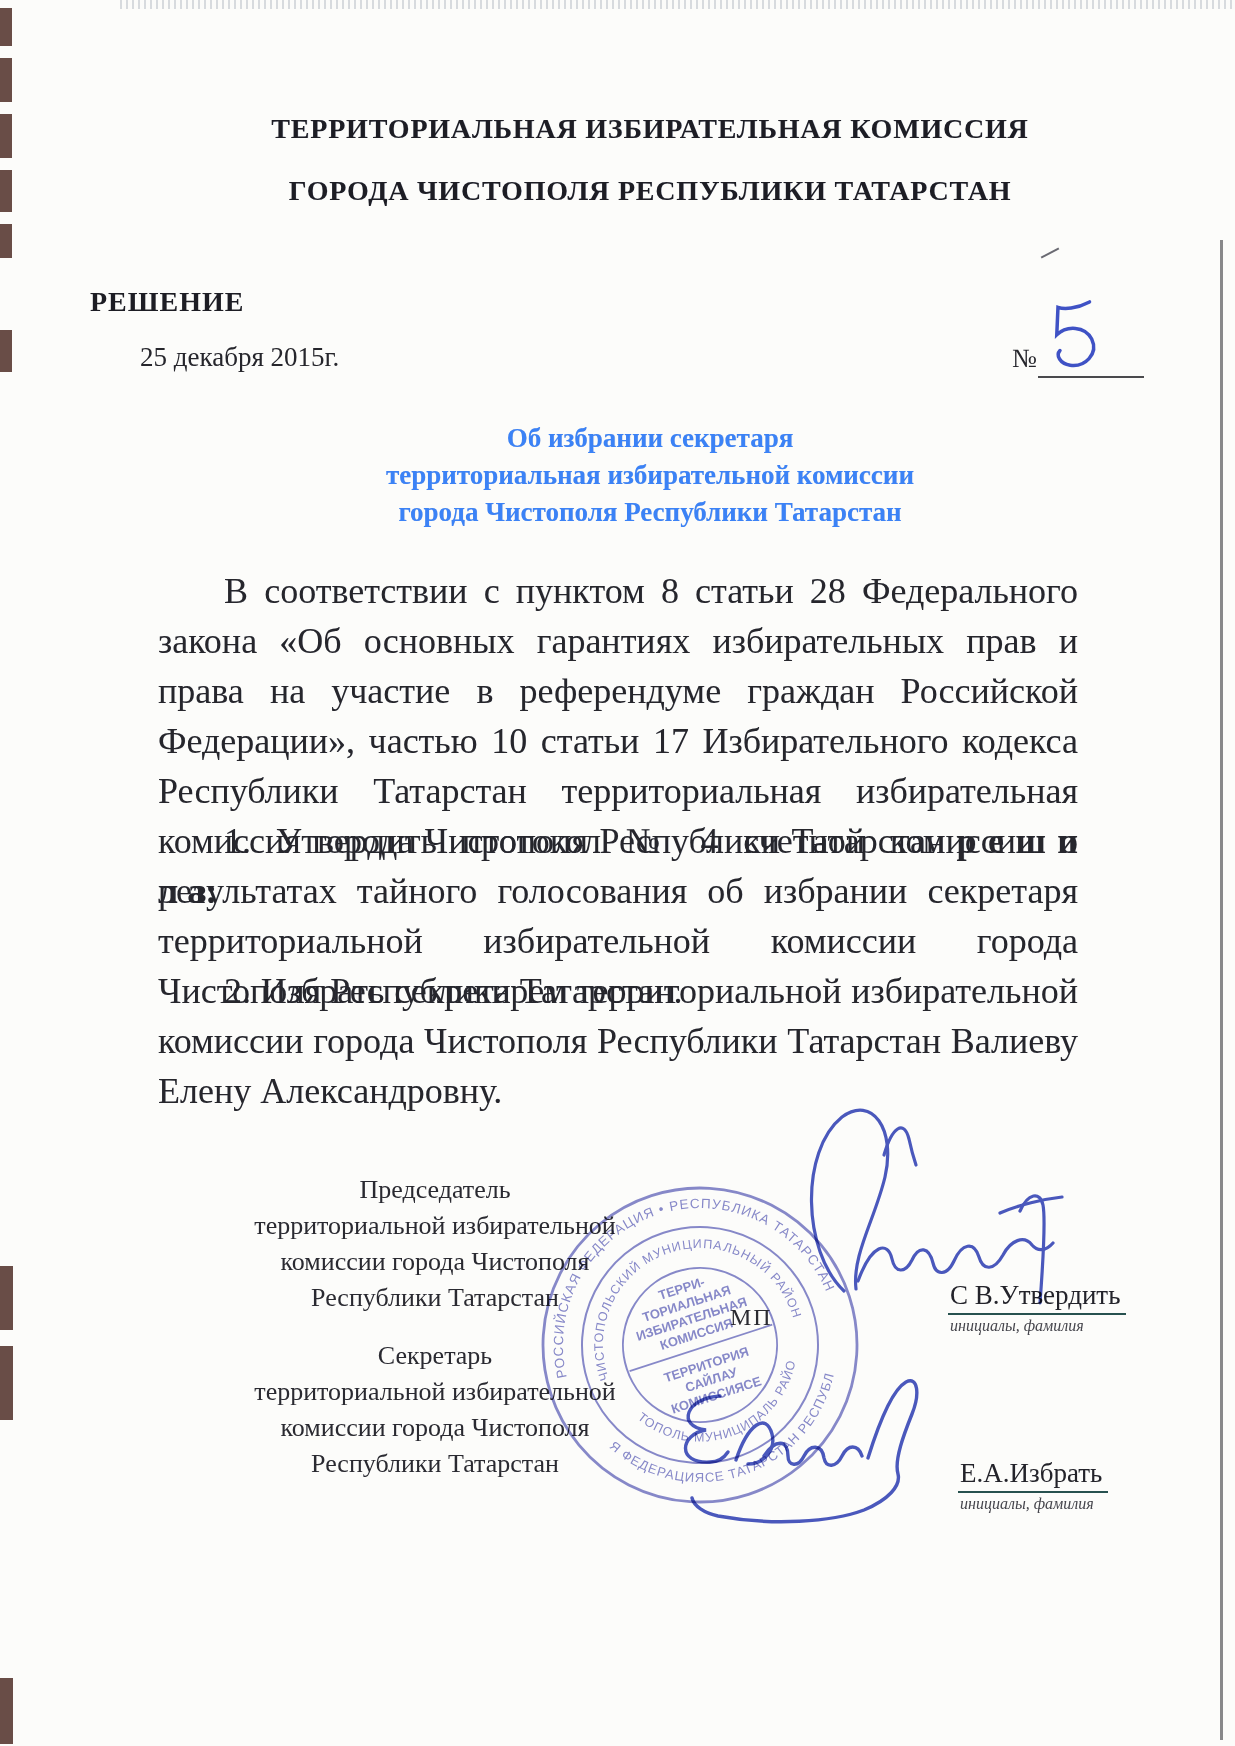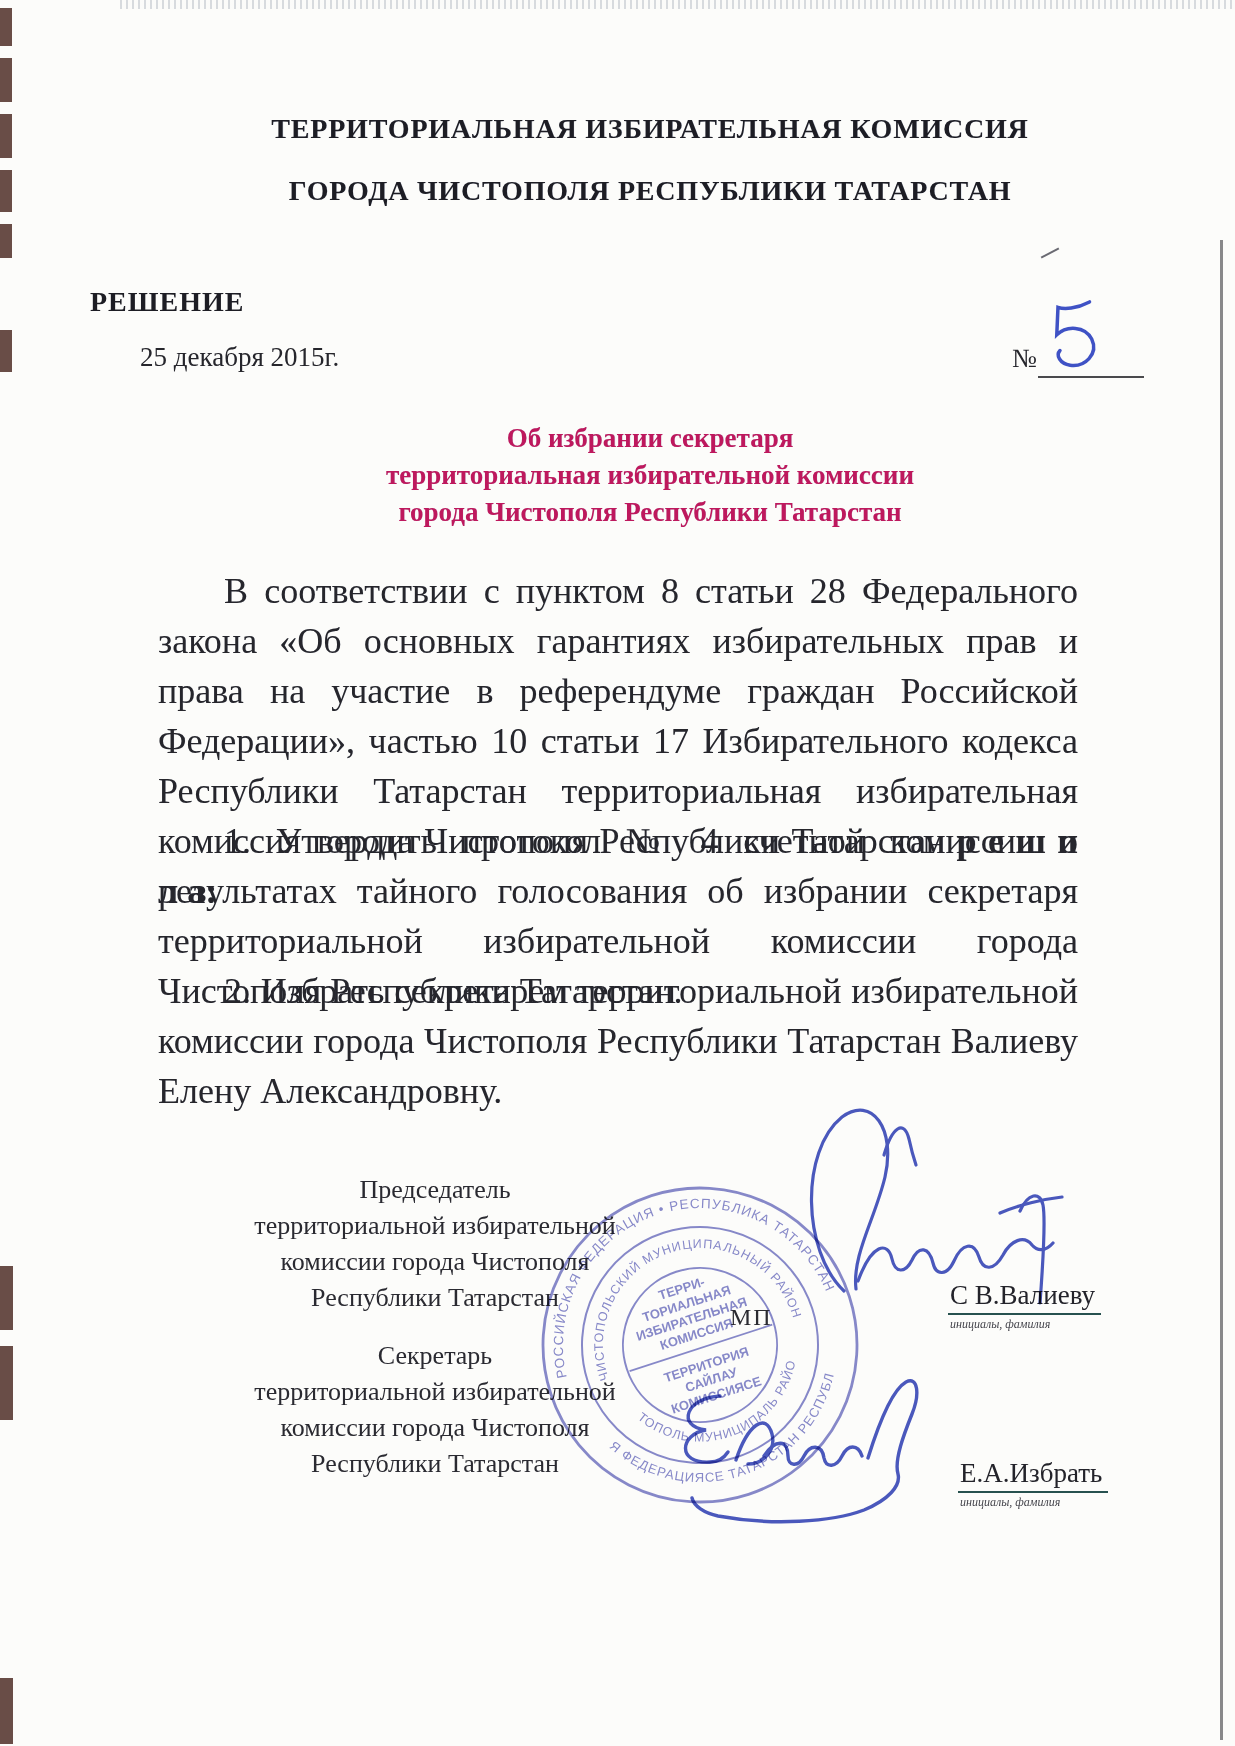--- a/index.html
+++ b/index.html
@@ -19,37 +19,37 @@
   .org{position:absolute;left:90px;width:1120px;text-align:center;font-weight:bold;
        font-size:28px;letter-spacing:.8px;color:#1d1d24;
        text-shadow:.3px .3px .6px rgba(80,100,150,.28);}
   .doctype{position:absolute;left:90px;top:286px;width:1120px;text-align:left;
        font-weight:bold;font-size:28px;letter-spacing:1px;color:#1d1d24;}
   .dateline-date{position:absolute;left:140px;top:342px;font-size:27px;}
   .num-sign{position:absolute;left:1012px;top:344px;font-size:26px;}
   .num-underline{position:absolute;left:1038px;top:376px;width:106px;height:2px;background:#2a2a2e;opacity:.85;}
   .five-svg{position:absolute;left:1046px;top:296px;z-index:4;}
   .subject{position:absolute;left:90px;top:420px;width:1120px;text-align:center;
-       font-weight:bold;font-size:27px;line-height:37px;color:#be185d;
+       font-weight:bold;font-size:27px;line-height:37px;color:#3b82f6;
        text-shadow:.3px .3px .6px rgba(80,100,150,.28);}
   .para{position:absolute;left:158px;width:920px;margin:0;font-size:36px;line-height:50px;
        text-align:justify;text-indent:66px;color:#26262c;
        text-shadow:.3px .3px .5px rgba(90,110,150,.22);}
   .p1{top:566px;}
   .it1{top:816px;}
   .it2{top:966px;}
   .resolved{font-weight:bold;}
   .role{position:absolute;left:165px;width:540px;text-align:center;font-size:26px;line-height:36px;color:#2a2a31;z-index:2;}
   .role1{top:1172px;}
   .role2{top:1338px;}
   .namebox{position:absolute;z-index:2;}
   .name1{left:948px;top:1280px;}
   .name2{left:958px;top:1458px;}
   .sig-name{display:inline-block;font-size:27px;color:#23232a;padding:0 6px 2px 2px;border-bottom:2px solid #27514f;}
-  .sig-caption{font-size:12px;font-style:italic;color:#45454c;margin-top:2px;margin-left:2px;}
+  .sig-caption{font-size:16px;font-style:italic;color:#45454c;margin-top:2px;margin-left:2px;}
   .mp-label{position:absolute;left:730px;top:1304px;font-size:24px;letter-spacing:2px;color:#2b2b31;z-index:2;}
   .stamp-svg{position:absolute;left:533px;top:1178px;z-index:3;mix-blend-mode:multiply;opacity:.9;}
   .stamp-text{font-family:"Liberation Sans","DejaVu Sans",sans-serif;fill:#7b7dc7;}
   .sig-svg{position:absolute;z-index:4;mix-blend-mode:multiply;}
   .sig1{left:766px;top:1093px;}
   .sig2{left:636px;top:1368px;}
 </style>
 </head>
 <body>
 
@@ -91,21 +91,21 @@
   <p class="para it1">1. Утвердить протокол № 4 счетной комиссии о результатах тайного голосования об избрании секретаря территориальной избирательной комиссии города Чистополя Республики Татарстан.</p>
   <p class="para it2">2. Избрать секретарем территориальной избирательной комиссии города Чистополя Республики Татарстан Валиеву Елену Александровну.</p>
 
   <div class="role role1">
     <div>Председатель</div>
     <div>территориальной избирательной</div>
     <div>комиссии города Чистополя</div>
     <div>Республики Татарстан</div>
   </div>
   <div class="namebox name1">
-    <span class="sig-name">С В.Валиеву</span>
+    <span class="sig-name">С В.Утвердить</span>
     <div class="sig-caption">инициалы, фамилия</div>
   </div>
 
   <div class="role role2">
     <div>Секретарь</div>
     <div>территориальной избирательной</div>
     <div>комиссии города Чистополя</div>
     <div>Республики Татарстан</div>
   </div>
   <div class="namebox name2">

